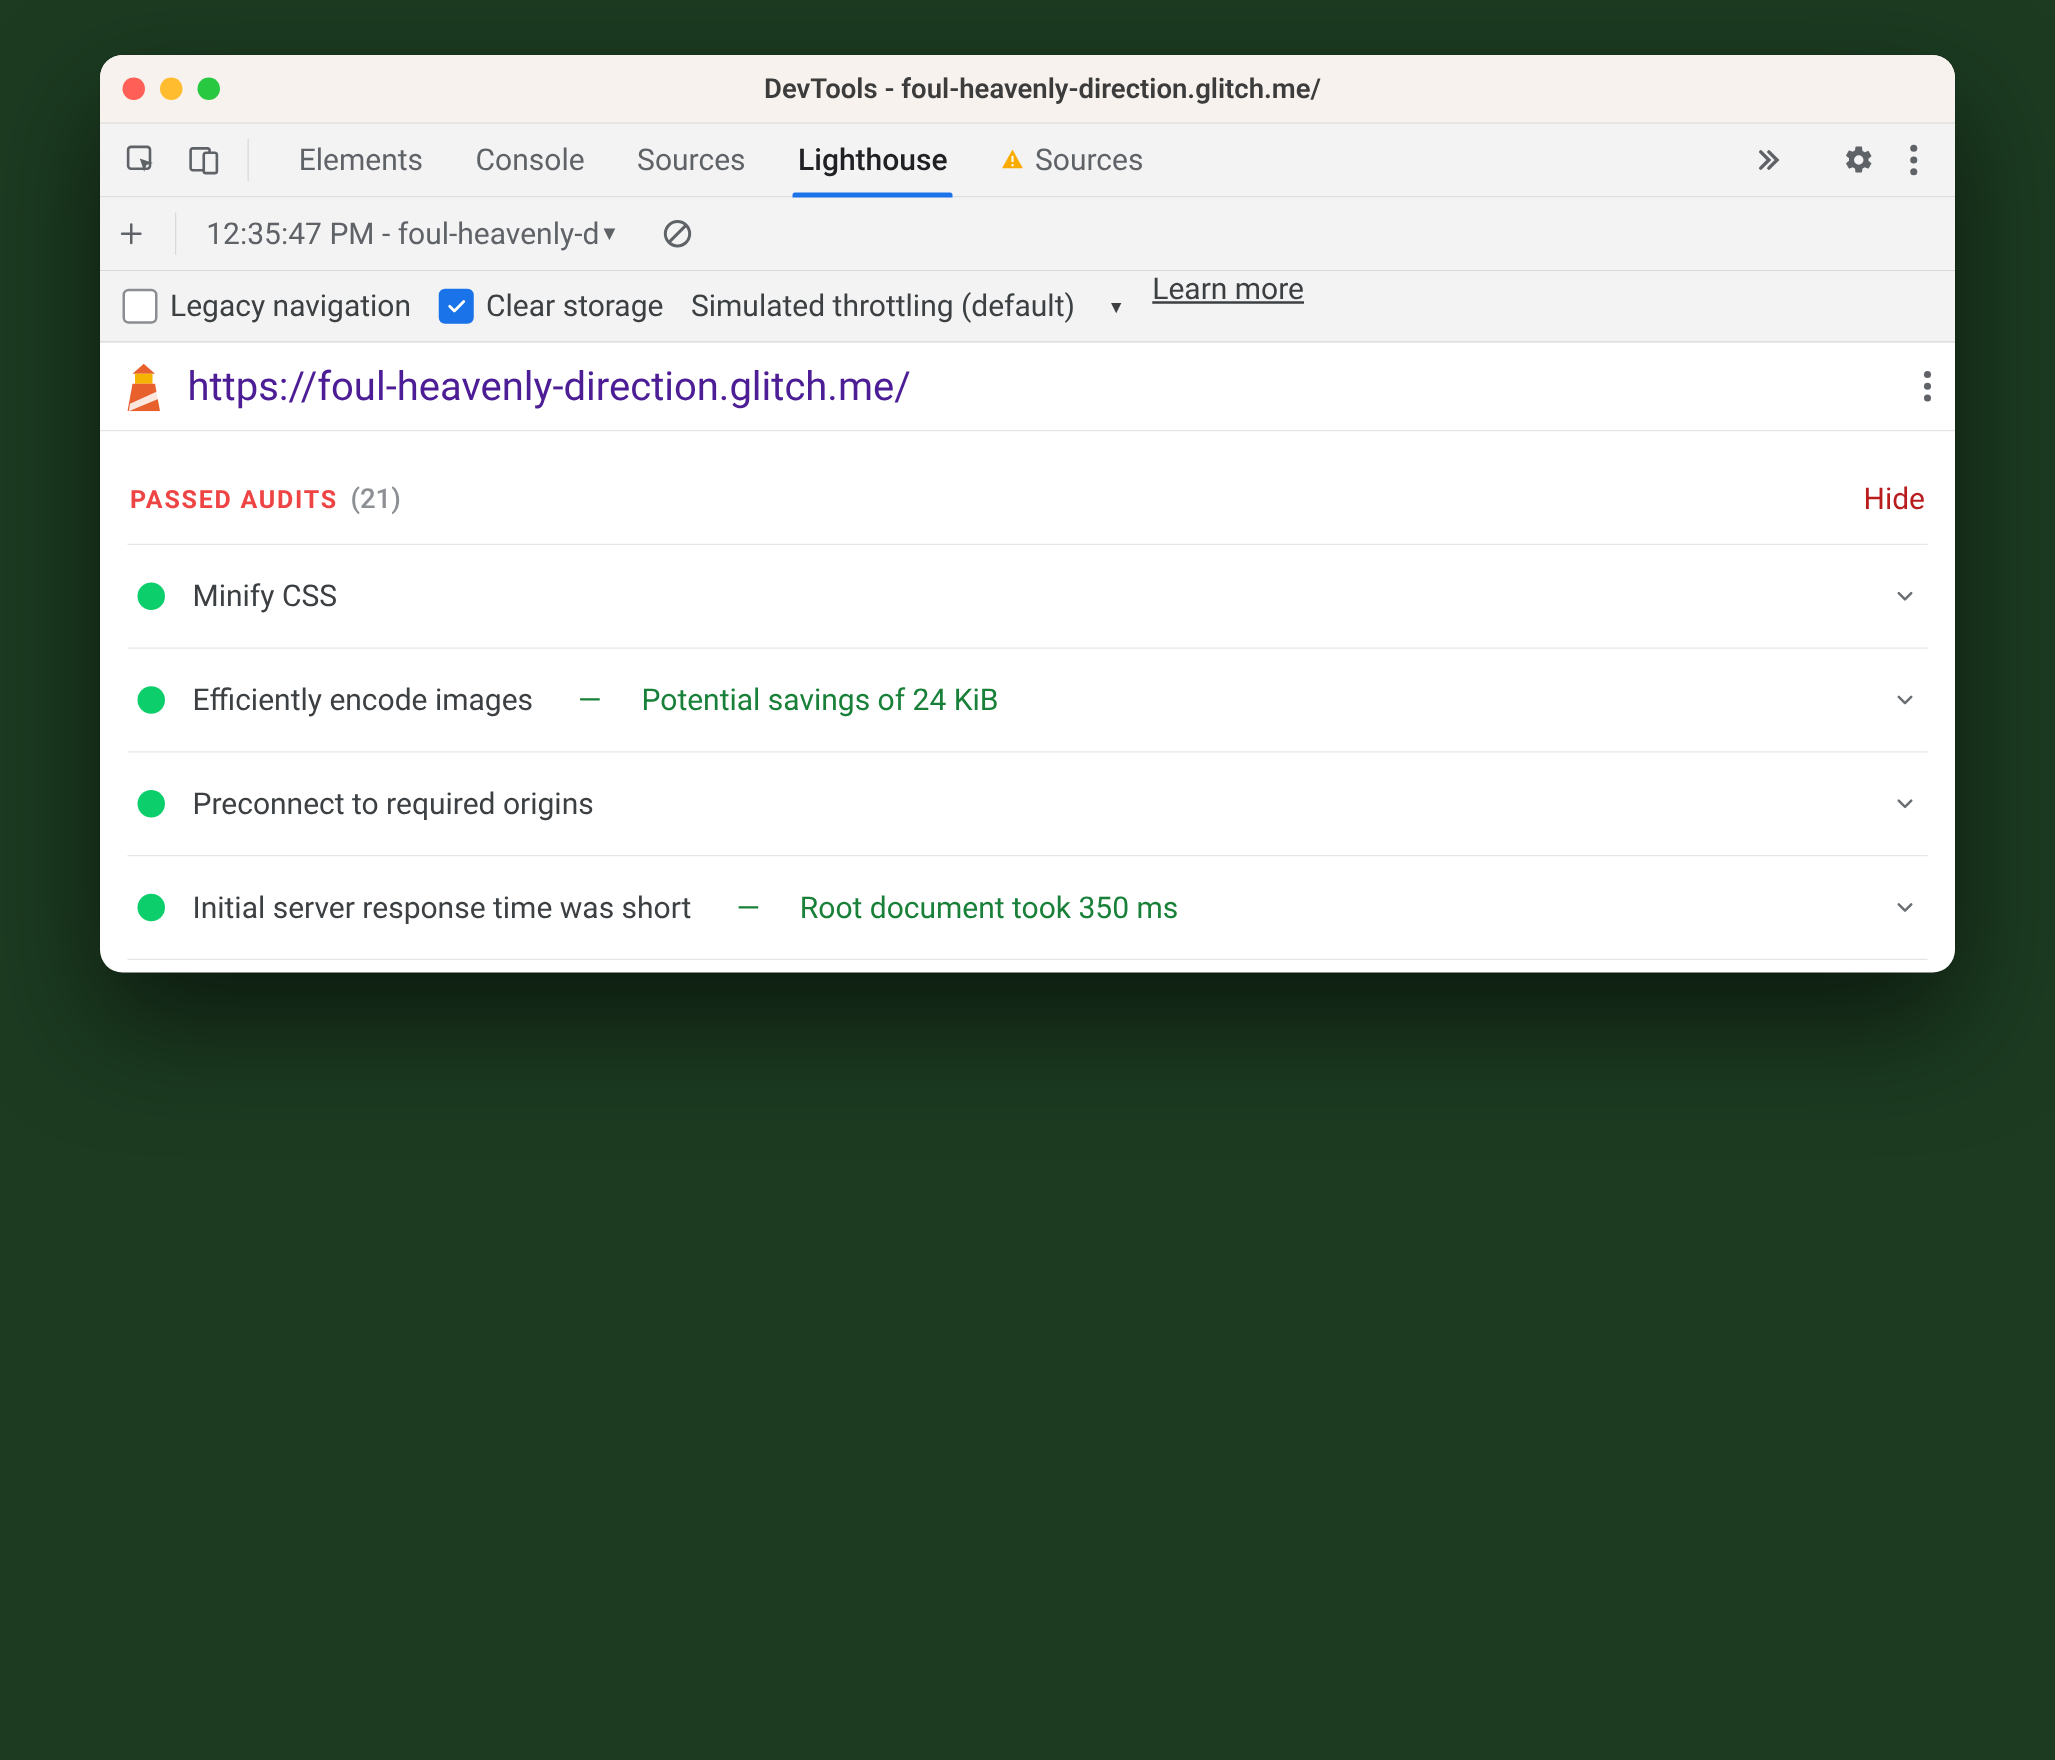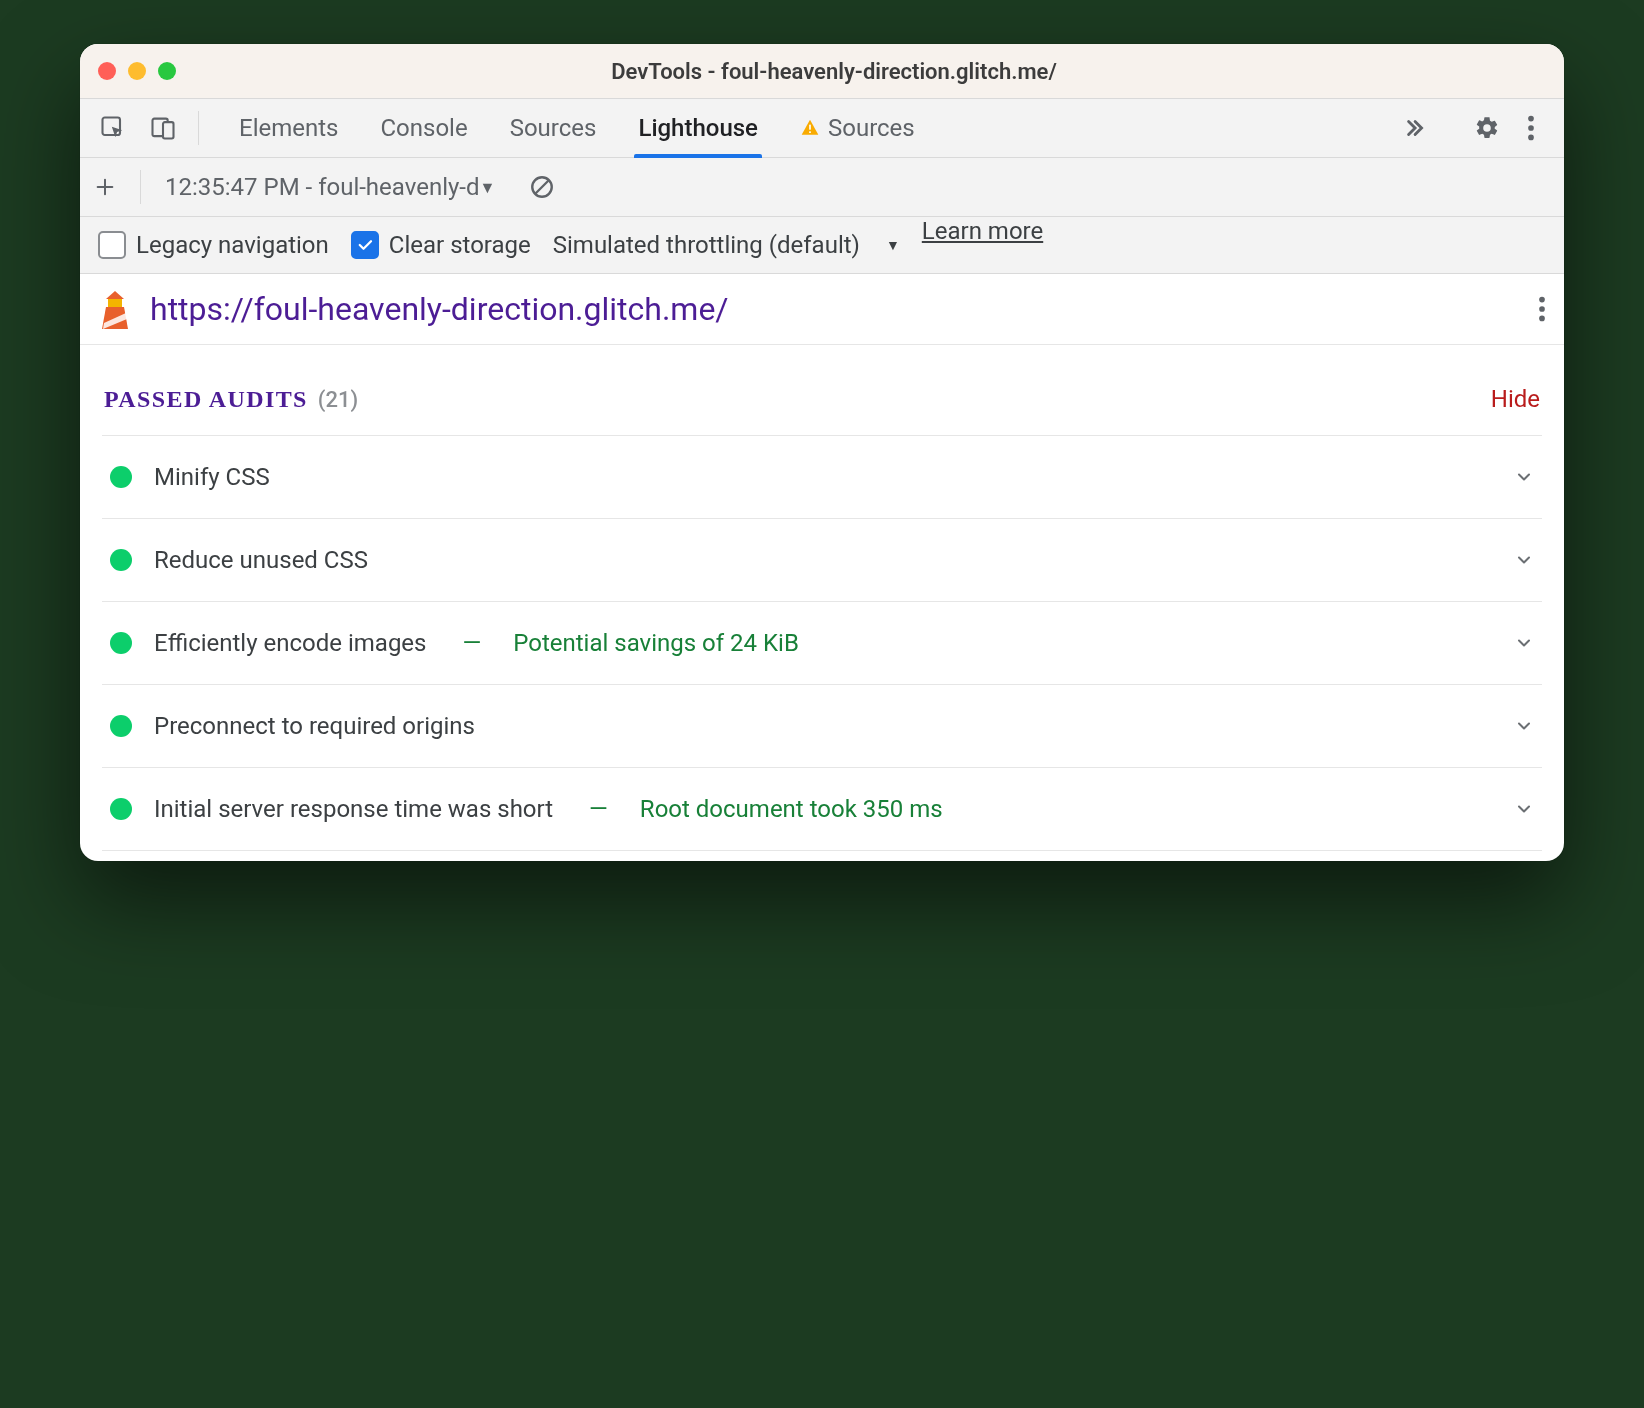--- a/index.html
+++ b/index.html
@@ -154,21 +154,21 @@
   .lighthouse-icon { width:34px; height:40px; }
   .url-text { font-size: 32px; color:#4c1d95; flex:1;}
   .kebab { color:#5f6368; }
 
   
   .section-header {
     display:flex; align-items:center; justify-content:space-between;
     padding: 40px 24px 22px 24px;
   }
   .section-left { display:flex; align-items:baseline; gap:10px;}
-  .section-title { font-size:24px; letter-spacing:1.4px; font-weight:700; color:#4c1d95;font-family:Liberation Serif, serif;}
+  .section-title { font-size:20px; letter-spacing:1.4px; font-weight:700; color:#ef4444;}
   .section-count { font-size:22px; color:#8c8f93; font-weight:500;}
   .hide-link { font-size:24px; color:#b91c1c; }
 
   
   .audits { padding: 0 22px 10px 22px;}
   .audit-row {
     display:flex; align-items:center; gap:22px;
     min-height: 82px;
     border-top: 1px solid var(--border-light);
     padding: 0 8px;
@@ -336,30 +336,20 @@
           <span class="audit-label">Minify CSS</span>
           <span class="audit-spacer"></span>
           <span class="chev">
             <svg width="20" height="20" viewBox="0 0 24 24" fill="none" stroke="#6b6f73" stroke-width="2.4" stroke-linecap="round" stroke-linejoin="round">
               <path d="M6 9l6 6 6-6"></path>
             </svg>
           </span>
         </div>
         <div class="audit-row">
           <span class="pass-dot"></span>
-          <span class="audit-label">Reduce unused CSS</span>
-          <span class="audit-spacer"></span>
-          <span class="chev">
-            <svg width="20" height="20" viewBox="0 0 24 24" fill="none" stroke="#6b6f73" stroke-width="2.4" stroke-linecap="round" stroke-linejoin="round">
-              <path d="M6 9l6 6 6-6"></path>
-            </svg>
-          </span>
-        </div>
-        <div class="audit-row">
-          <span class="pass-dot"></span>
           <span class="audit-label">Efficiently encode images</span>
           <span class="audit-dash" style="margin-left: 14px;">—</span>
           <span class="audit-note" style="margin-left: 10px;">Potential savings of 24 KiB</span>
           <span class="audit-spacer"></span>
           <span class="chev">
             <svg width="20" height="20" viewBox="0 0 24 24" fill="none" stroke="#6b6f73" stroke-width="2.4" stroke-linecap="round" stroke-linejoin="round">
               <path d="M6 9l6 6 6-6"></path>
             </svg>
           </span>
         </div>

